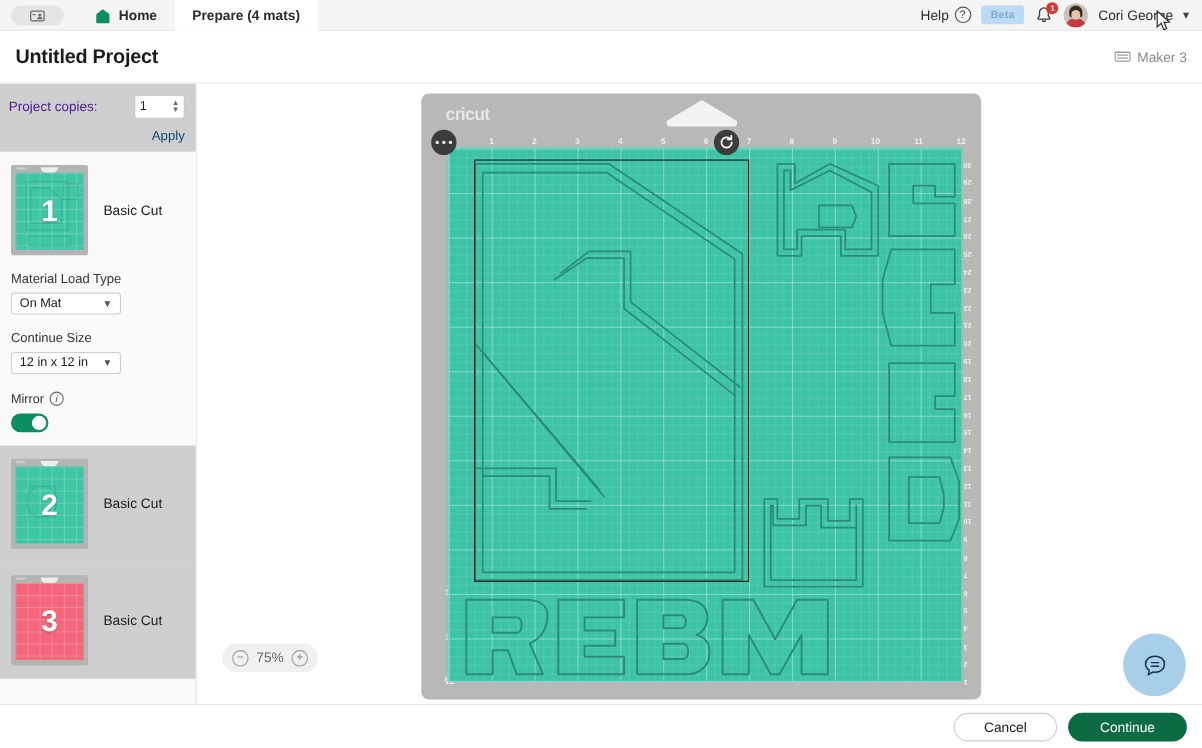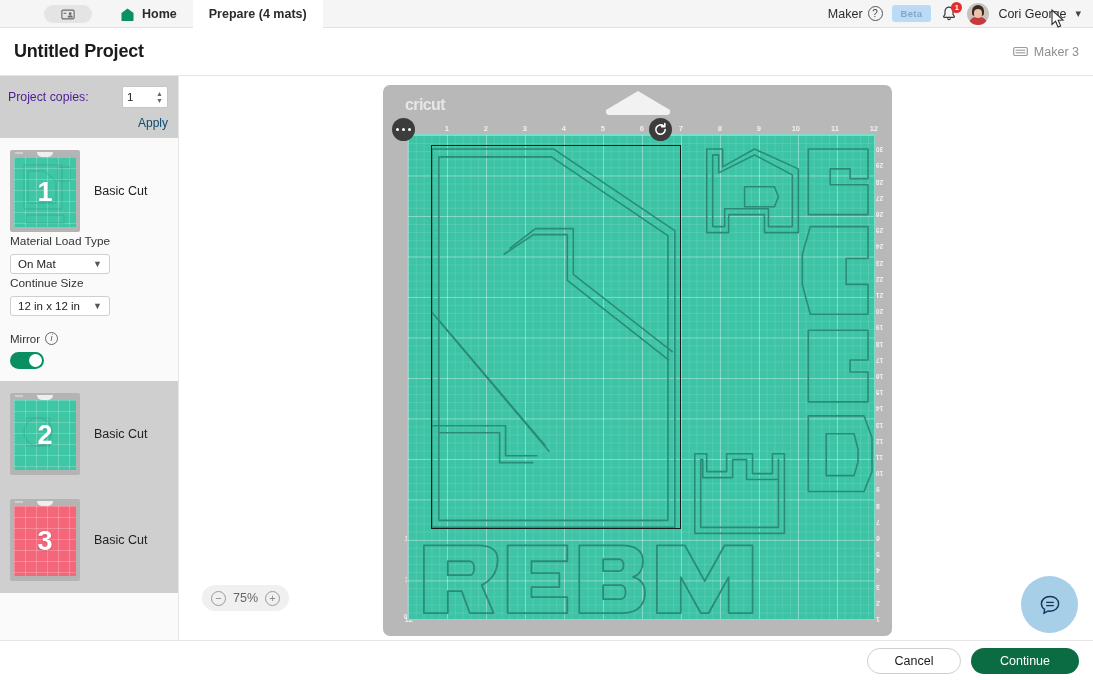--- a/index.html
+++ b/index.html
@@ -8,21 +8,21 @@
     background: #ffffff;
     font-family: "Liberation Sans", sans-serif;
     overflow: hidden;
   }
   #app { position: relative; width: 1093px; height: 680px; }
 
   
   .topbar {
     position: absolute; top: 0; left: 0; width: 1093px; height: 28px;
     background: #f5f5f5; border-bottom: 1px solid #e2e2e2;
-    display: flex; align-items: stretch; padding-left: 34px;
+    display: flex; align-items: stretch;
   }
   .acct-pill {
     width: 48px; height: 18px; border-radius: 9px; background: #e4e4e4;
     margin: 5px 0 0 10px; display: flex; align-items: center; justify-content: center;
   }
   .acct-pill svg { width: 14px; height: 11px; }
   .tab {
     display: flex; align-items: center; gap: 7px;
     padding: 0 16px; font-size: 12.5px; color: #2b2b2b; font-weight: 600;
     height: 28px; cursor: pointer;
@@ -114,21 +114,21 @@
     background-size: 11px 11px;
   }
   .mat-inner.green { background-color: #3ec6a5; }
   .mat-inner.pink  { background-color: #f4667a; }
   .mat-num {
     position: absolute; inset: 0; display: flex; align-items: center; justify-content: center;
     font-size: 27px; font-weight: 700; color: #fff; text-shadow: 0 1px 2px rgba(0,0,0,.18);
   }
   .mat-label { font-size: 12.5px; color: #222; }
 
-  .field-label { font-size: 11.8px; color: #333; margin: 2px 0 6px 0; }
+  .field-label { font-size: 11.8px; color: #333; margin: 14px 0 6px 0; }
   .select-box {
     width: 100px; height: 20px; background: #fff; border: 1px solid #cfcfcf; border-radius: 3px;
     display: flex; align-items: center; justify-content: space-between;
     padding: 0 7px; font-size: 11.5px; color: #222; cursor: pointer;
   }
   .select-box.wide { width: 100px; }
   .sel-caret { font-size: 9px; color: #555; }
   .mirror-row { display: flex; align-items: center; gap: 5px; margin-top: 16px; }
   .mirror-label { font-size: 11.5px; color: #333; }
   .info-i {
@@ -292,21 +292,21 @@
       </svg>
       <span>Home</span>
     </div>
 
     <div class="tab active">
       <span>Prepare (4 mats)</span>
     </div>
 
     <div class="topbar-right">
       <div class="help-wrap">
-        <span>Maker</span>
+        <span>Help</span>
         <span class="qmark">?</span>
       </div>
       <span class="beta-badge">Beta</span>
       <div class="bell-wrap">
         <svg width="18" height="18" viewBox="0 0 18 18">
           <path d="M9 2.2c-2.3 0-4 1.8-4 4.1v3.1L3.7 11.4c-.3.4 0 1 .5 1h9.6c.5 0 .8-.6.5-1L13 9.4V6.3c0-2.3-1.7-4.1-4-4.1z" fill="none" stroke="#3a3a3a" stroke-width="1.2"></path>
           <path d="M7.4 13.4a1.7 1.7 0 0 0 3.2 0" fill="none" stroke="#3a3a3a" stroke-width="1.2"></path>
         </svg>
         <span class="bell-badge">1</span>
       </div>

